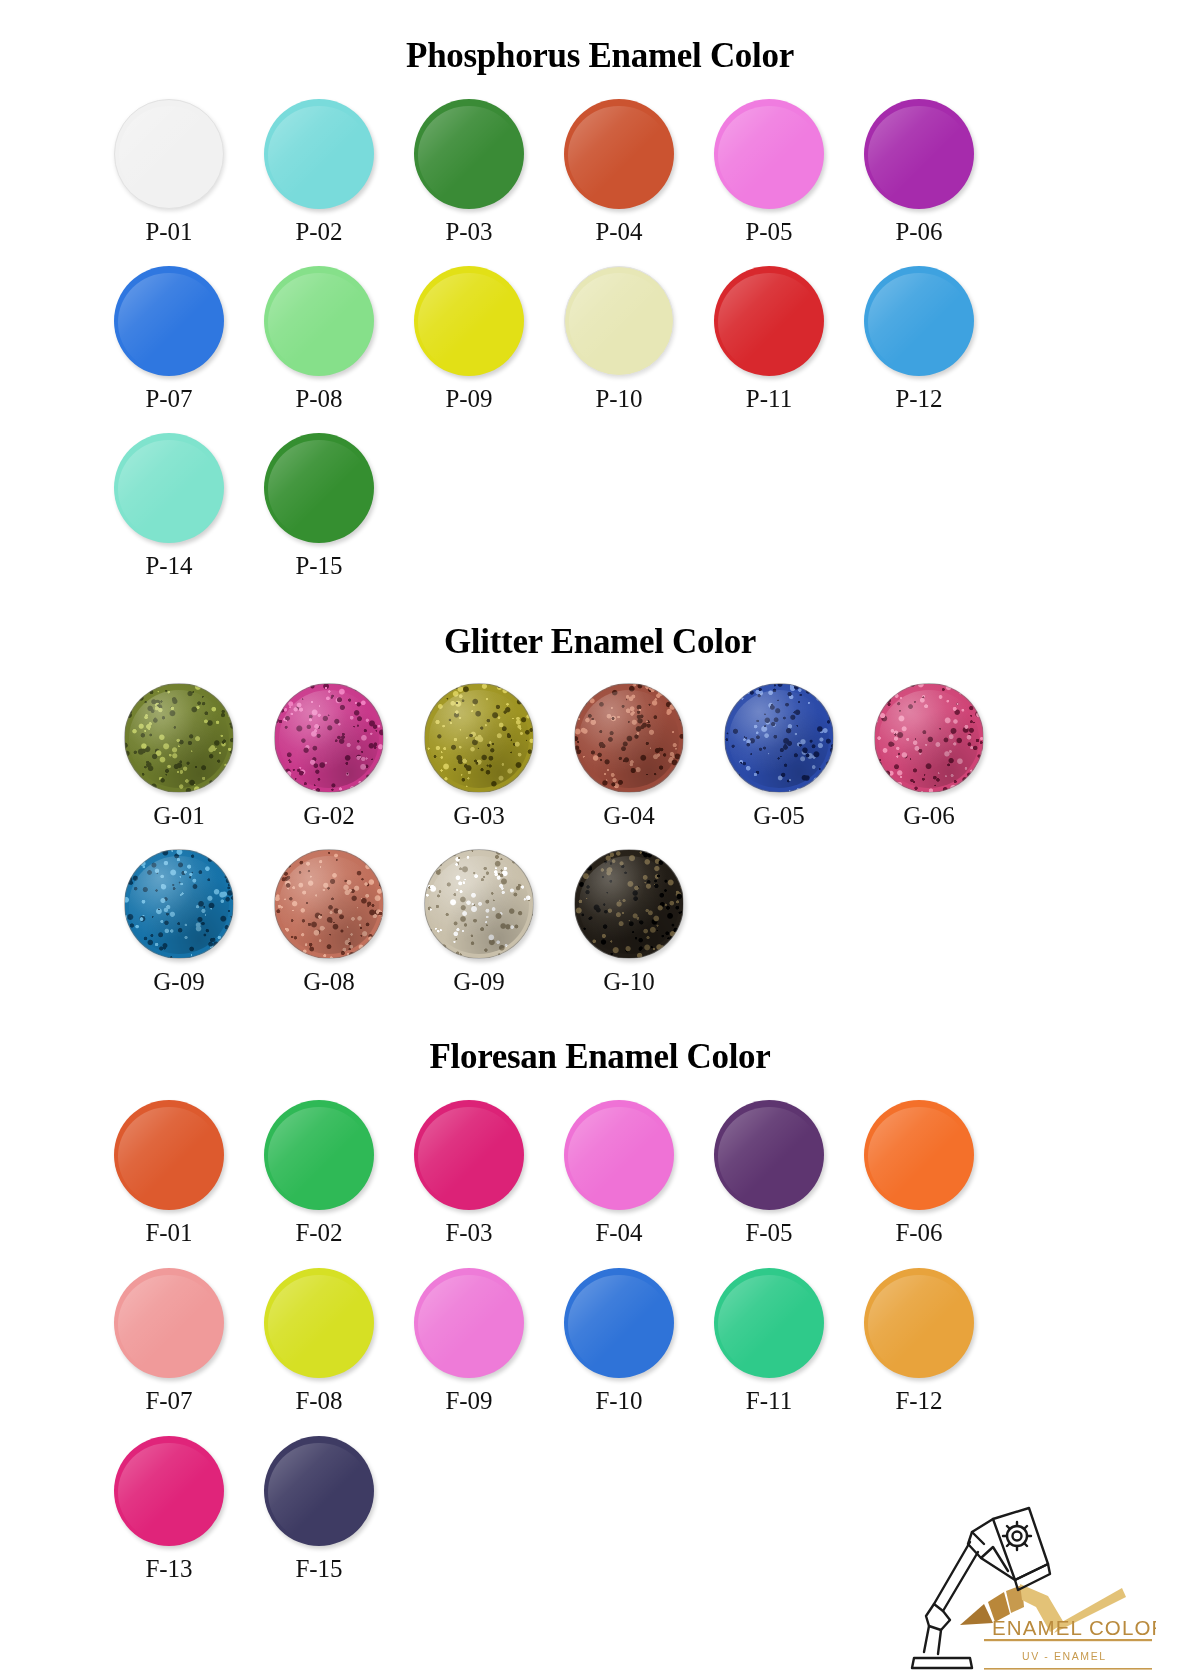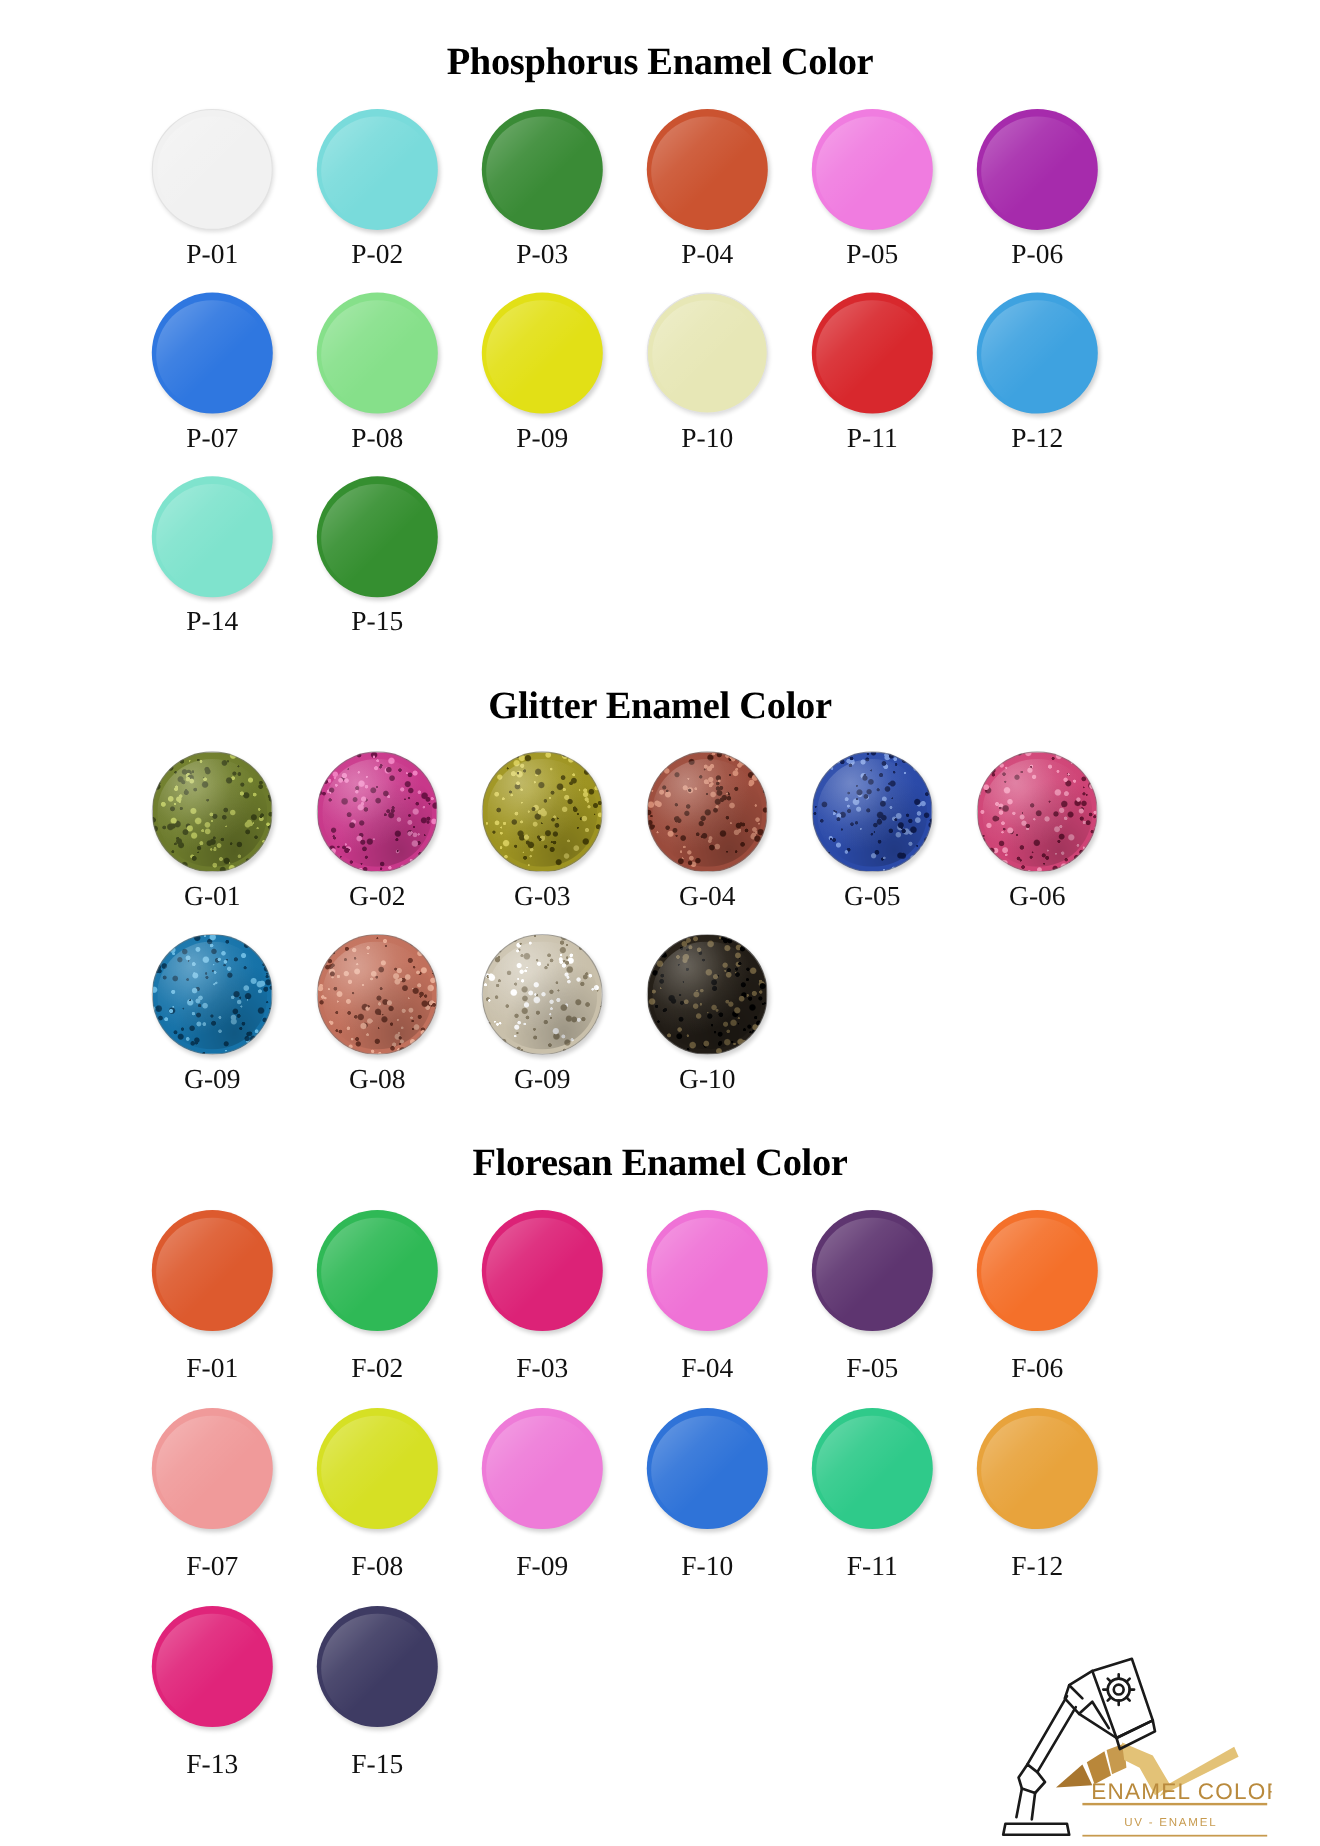--- a/index.html
+++ b/index.html
@@ -33,21 +33,21 @@
     color: #000000;
     margin: 0;
     padding: 0;
     line-height: 1;
   }
 
   .grid {
     display: grid;
     grid-template-columns: repeat(6, 150px);
     justify-content: start;
-    padding-left: 118px;
+    padding-left: 94px;
     row-gap: 0px;
     column-gap: 0px;
   }
 
   .swatch-cell {
     width: 150px;
     display: flex;
     flex-direction: column;
     align-items: center;
   }
@@ -95,26 +95,26 @@
     line-height: 1;
     white-space: nowrap;
   }
 
   
   #phos-title { margin-top: 38px; }
   #phos-grid  { margin-top: 22px; }
   #phos-grid .swatch-cell { margin-bottom: 18px; }
 
   #glit-title { margin-top: 28px; }
-  #glit-grid  { margin-top: 20px; }
+  #glit-grid  { margin-top: 20px; margin-left: 10px; }
   #glit-grid .swatch-cell { margin-bottom: 17px; }
 
   #flor-title { margin-top: 28px; }
   #flor-grid  { margin-top: 22px; }
-  #flor-grid .swatch-cell { margin-bottom: 19px; gap: 12px; }
+  #flor-grid .swatch-cell { margin-bottom: 19px; }
 
   
   .logo {
     position: absolute;
     right: 44px;
     bottom: 42px;
     width: 258px;
     height: 182px;
   }
   .logo svg { display: block; width: 100%; height: 100%; }

